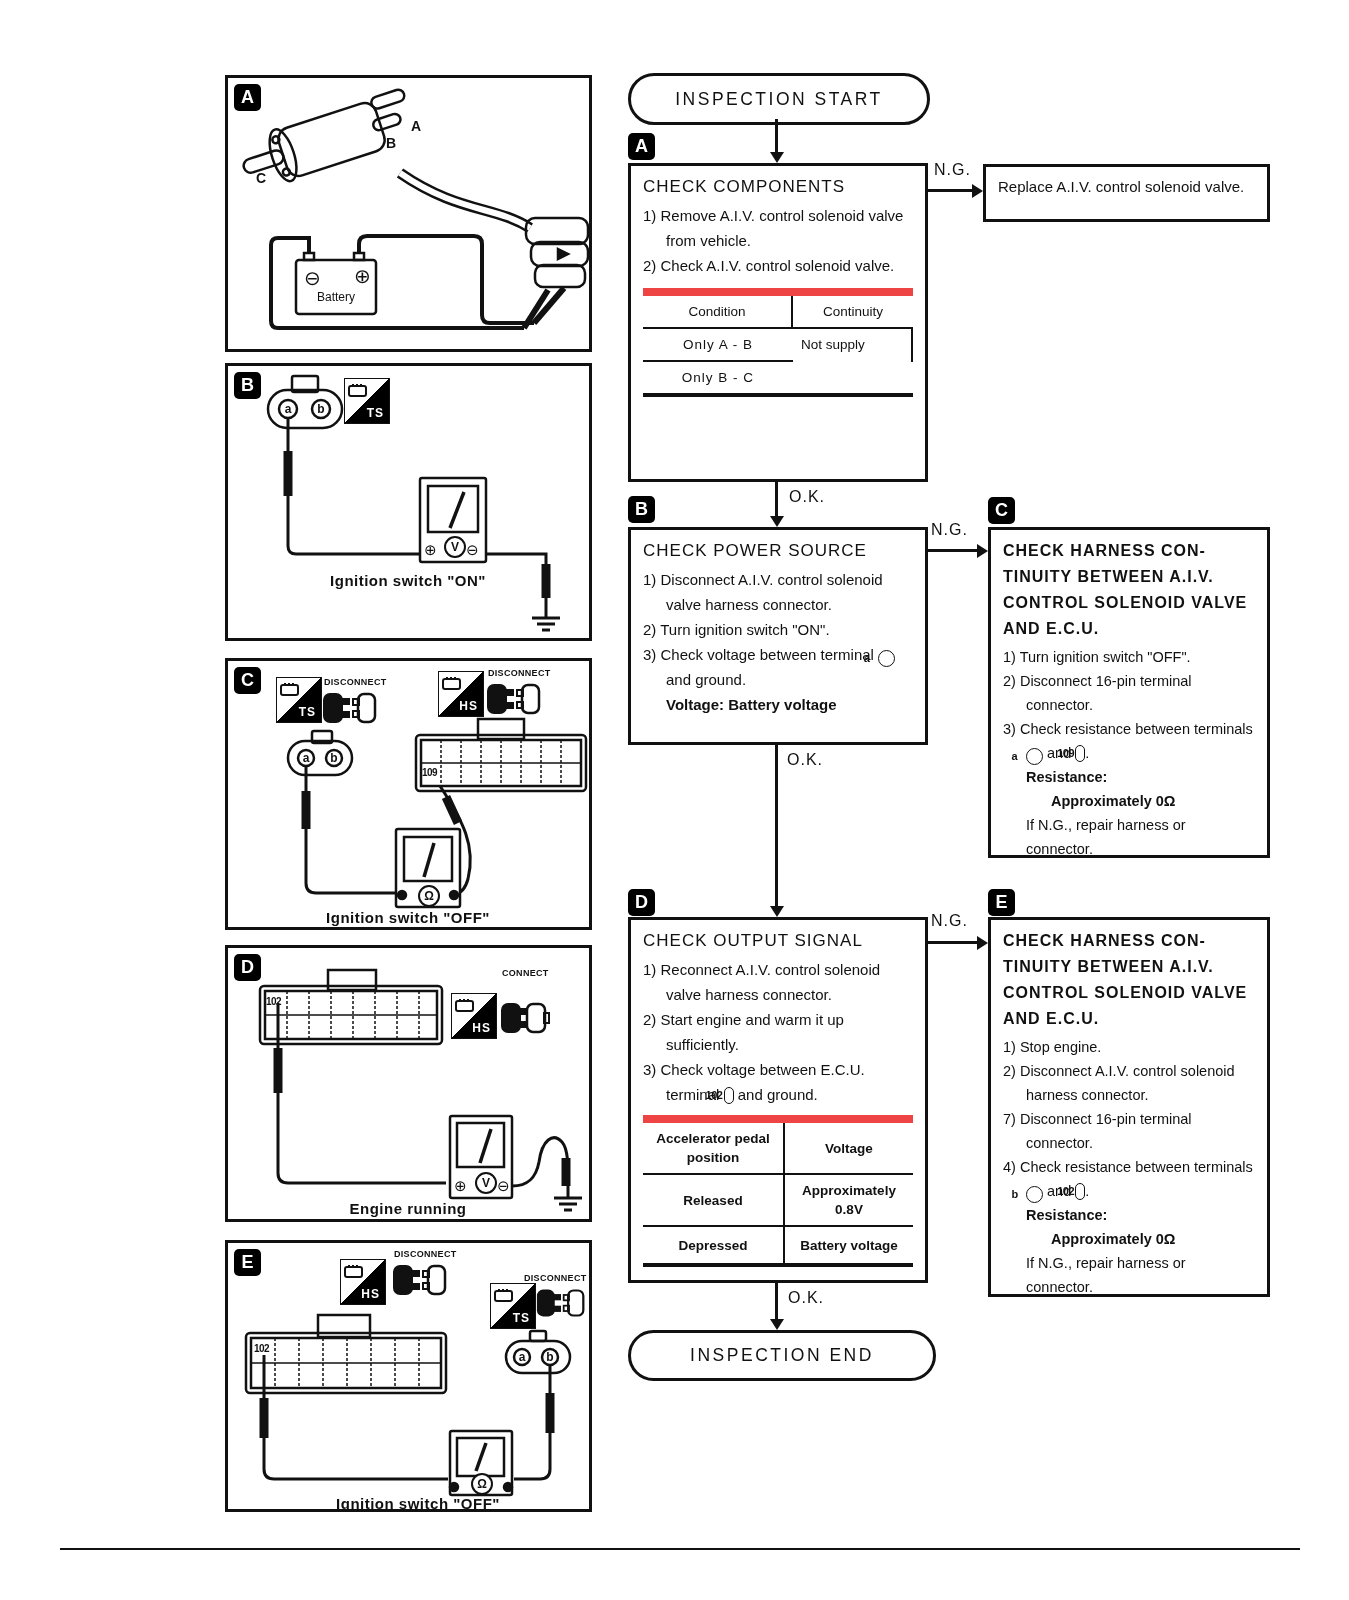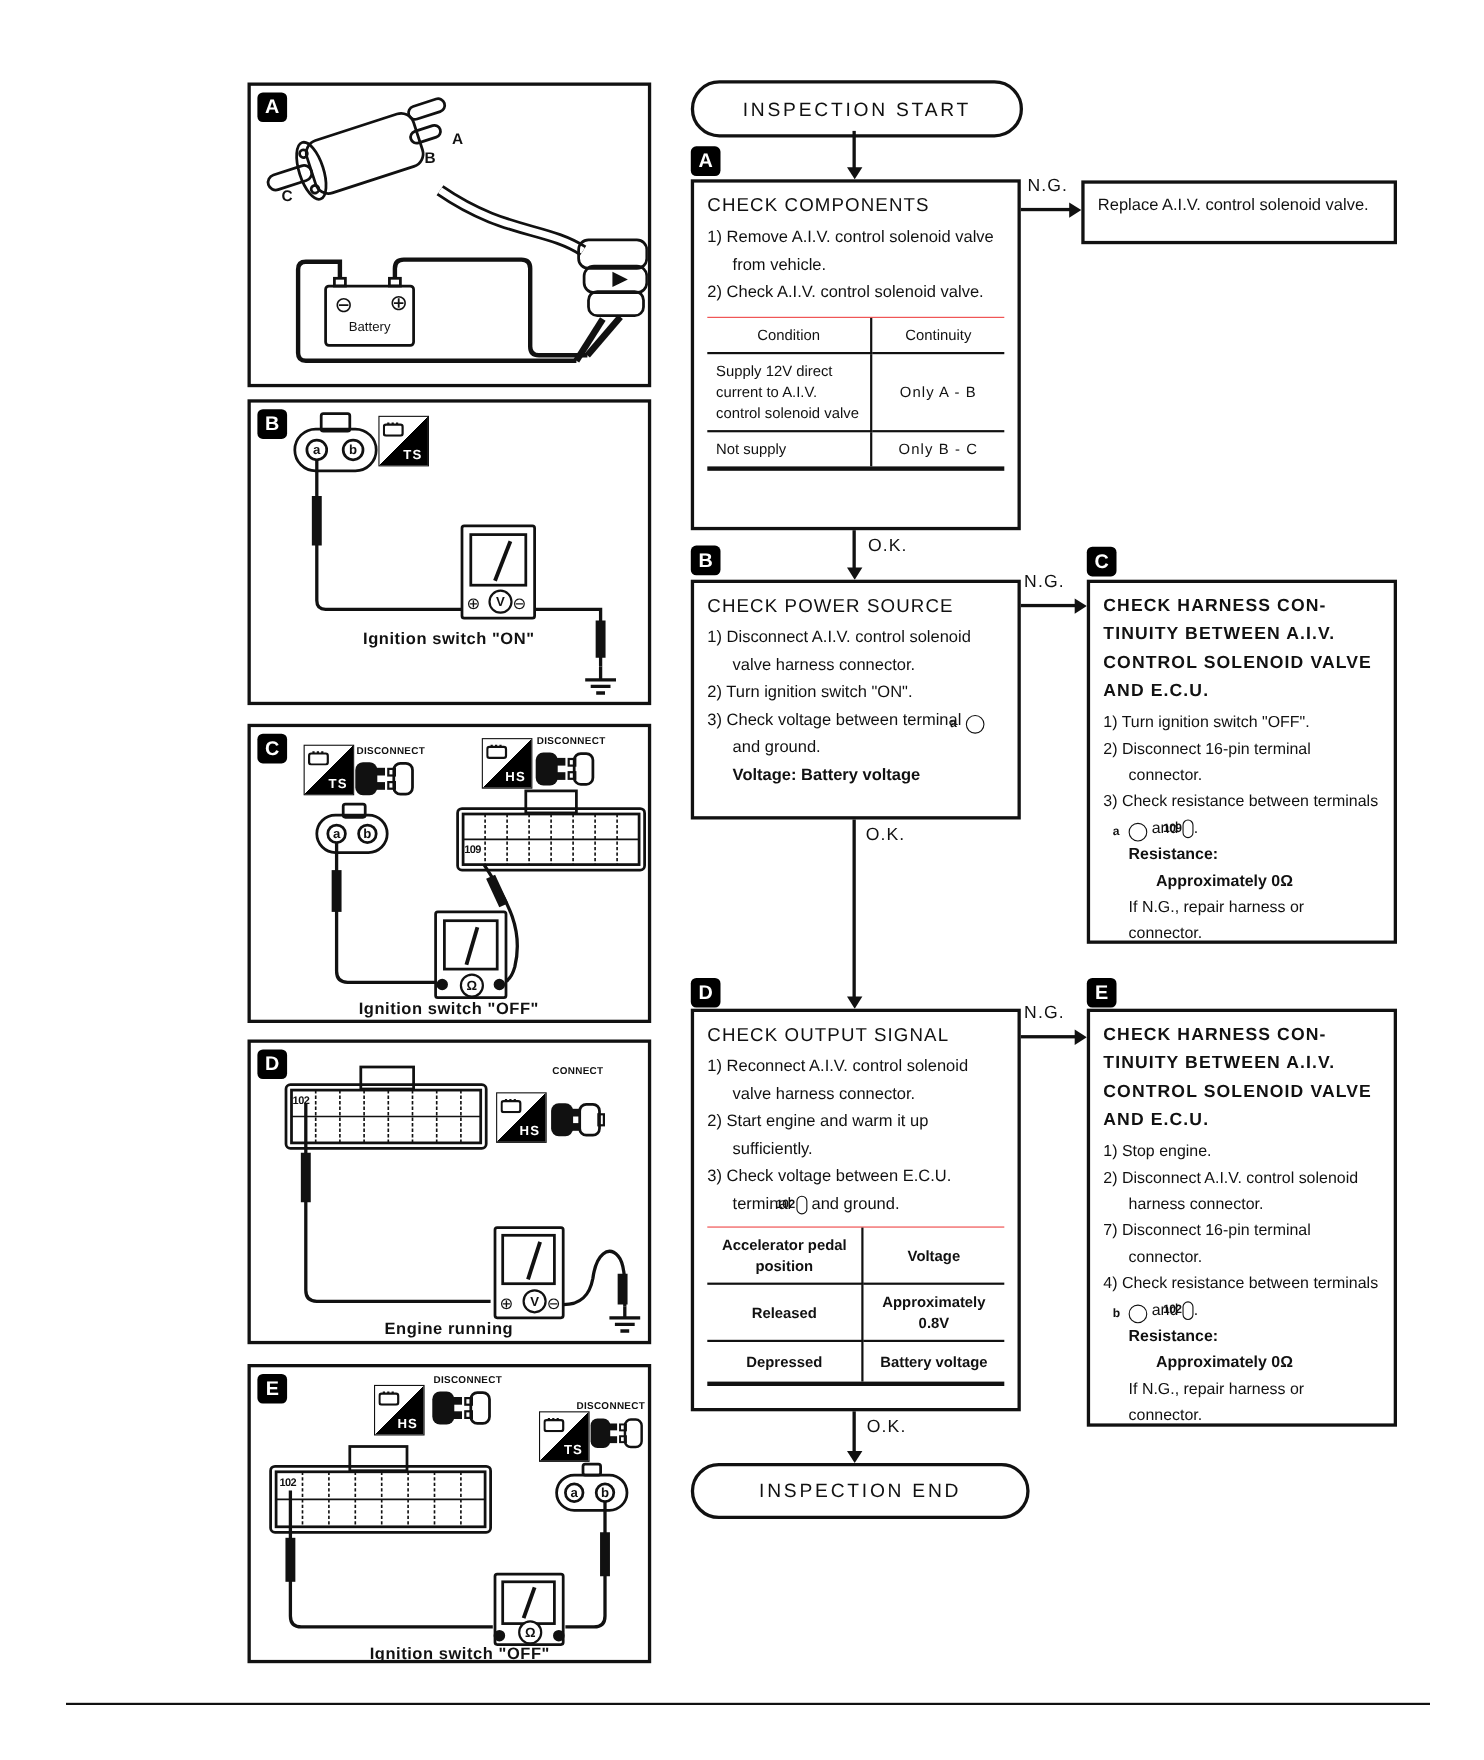--- a/index.html
+++ b/index.html
@@ -53,21 +53,21 @@
   .bold { font-weight:bold; }
   .circ {
     display:inline-flex; width:15px; height:15px; border:1.5px solid #111; border-radius:50%;
     font-size:11px; font-weight:bold; align-items:center; justify-content:center;
     vertical-align:-2px; line-height:15px;
   }
   .oval {
     display:inline-block; border:1.5px solid #111; border-radius:10px; padding:0 4px;
     font-size:11px; font-weight:bold; line-height:15px; vertical-align:1px; letter-spacing:-.5px;
   }
-  .tbl { display:grid; border-top:1px solid #ef4444; border-bottom:4px solid #111; font-size:13.5px; line-height:19px; }
+  .tbl { display:grid; border-top:8px solid #ef4444; border-bottom:4px solid #111; font-size:13.5px; line-height:19px; }
   .tbl .c { padding:6px 8px; }
   .tbl .br { border-right:2px solid #111; }
   .tbl .bb { border-bottom:2px solid #111; }
   .tbl .h { text-align:center; }
   .tbl .cen { display:flex; align-items:center; justify-content:center; letter-spacing:1px; }
   .tbl-a { grid-template-columns:150px 1fr; margin-top:10px; }
   .tbl-d { grid-template-columns:142px 1fr; margin-top:8px; font-weight:bold; }
   .tbl-d .c { display:flex; align-items:center; justify-content:center; text-align:center; min-height:24px; }
   .varrow { position:absolute; width:3px; background:#111; }
   .varrow::after { content:""; position:absolute; left:50%; transform:translateX(-50%); bottom:-10px;
@@ -361,21 +361,20 @@
   <div class="varrow" style="left:775px;top:119px;height:34px"></div>
 
   <div class="tag" style="left:628px;top:133px">A</div>
   <div class="flowbox" style="left:628px;top:163px;width:300px;height:319px">
     <div class="ftitle">CHECK COMPONENTS</div>
     <div class="fitem">1) Remove A.I.V. control solenoid valve from vehicle.</div>
     <div class="fitem">2) Check A.I.V. control solenoid valve.</div>
     <div class="tbl tbl-a">
       <div class="c h br bb">Condition</div>
       <div class="c h bb">Continuity</div>
-      <div class="c br bb">Supply 12V direct current to A.I.V. control solenoid valve</div>
       <div class="c bb cen">Only A - B</div>
       <div class="c br">Not supply</div>
       <div class="c cen">Only B - C</div>
     </div>
   </div>
 
   <div class="nglbl" style="left:934px;top:161px">N.G.</div>
   <div class="harrow" style="left:928px;top:189px;width:45px"></div>
   <div class="flowbox" style="left:983px;top:164px;width:287px;height:58px;line-height:24px">
     <span>Replace A.I.V. control solenoid valve.</span>

